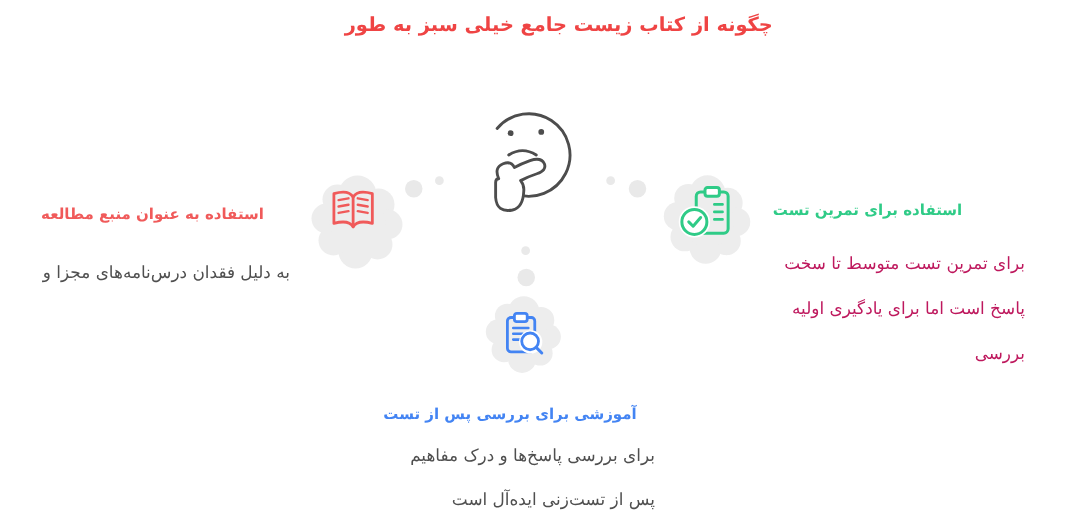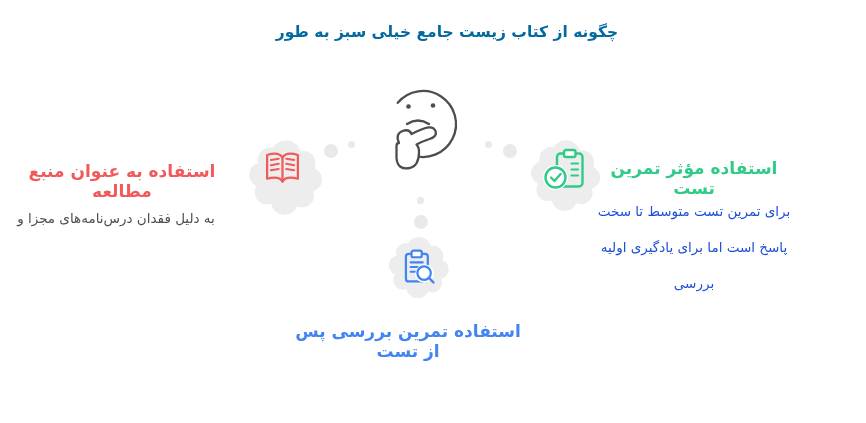--- a/index.html
+++ b/index.html
@@ -6,34 +6,34 @@
   .canvas{
     position:relative;width:866px;height:423px;background:#fff;overflow:hidden;
     direction:rtl;
     font-family:"DejaVu Sans","Liberation Sans",sans-serif;
   }
   .abs{position:absolute;}
   .title{
     text-align:center;font-size:15.5px;font-weight:700;line-height:33px;
   }
   .branch-title{
-    text-align:center;font-size:17px;font-weight:700;line-height:20px;
+    text-align:center;font-size:12px;font-weight:700;line-height:20px;
   }
   .branch-body{
-    text-align:center;font-size:13.5px;font-weight:400;
+    text-align:right;font-size:13.5px;font-weight:400;
   }
   .dot{border-radius:50%;}
   svg{display:block;}
 </style>
 </head>
 <body>
 
 <div class="canvas">
 
-  <div class="abs title" style="left: 197px; top: 4px; width: 500px; color: #0369a1; margin-top: 12px;">
+  <div class="abs title" style="left: 197px; top: 4px; width: 500px; color: #ef4444;">
     <div>چگونه از کتاب زیست جامع خیلی سبز به طور</div>
   </div>
 
   <svg class="abs" style="left: 384px; top: 87px; color: rgb(77, 77, 77);" width="80" height="88" viewBox="0 0 80 88">
     <path d="M 13.7 15.8 A 33 33 0 1 1 27.7 68" fill="none" stroke="currentColor" stroke-width="2.3" stroke-linecap="round"></path>
     <circle cx="24.5" cy="19.5" r="2.3" fill="currentColor"></circle>
     <circle cx="49" cy="18.5" r="2.3" fill="currentColor"></circle>
     <path d="M 23 37 Q 34 30 45 37" fill="none" stroke="currentColor" stroke-width="2.3" stroke-linecap="round"></path>
     <path d="M 15 56 Q 11 47 18.5 44 Q 25 41.5 27.5 47 Q 33 44 40 41.5 Q 49 38.5 51.5 44 Q 53.5 49.5 45.5 52 Q 38 54.5 32.5 57.5 Q 35.5 61 35 66 Q 34.5 79 26 81 Q 13.5 83.5 12.5 71 L 12.5 59 Q 12.5 56 15 56 Z" fill="#ffffff" stroke="currentColor" stroke-width="2.3" stroke-linejoin="round"></path>
   </svg>
@@ -87,22 +87,22 @@
   <svg class="abs" style="left: 542px; top: 146px; color: rgb(47, 203, 135);" width="48" height="47" viewBox="0 0 48 47">
     <g fill="none" stroke="currentColor" stroke-width="2.4" stroke-linecap="round" stroke-linejoin="round">
       <rect x="15" y="7.5" width="25.5" height="33" rx="3.5"></rect>
       <rect x="22" y="4" width="11.5" height="7" rx="2" fill="#ffffff"></rect>
       <path d="M 29.5 17.5 L 36 17.5 M 29.5 23.5 L 36 23.5 M 29.5 29.5 L 36 29.5" stroke-width="2.2"></path>
     </g>
     <circle cx="13.5" cy="31.5" r="12.5" fill="#ffffff"></circle>
     <circle cx="13.5" cy="31.5" r="10" fill="#ffffff" stroke="currentColor" stroke-width="2.4"></circle>
     <path d="M 9 31.5 L 12.5 35 L 18.5 28" fill="none" stroke="currentColor" stroke-width="2.4" stroke-linecap="round" stroke-linejoin="round"></path>
   </svg>
-  <div class="abs branch-title" style="left: 589px; top: 158px; width: 210px; color: rgb(47, 203, 135);">استفاده مؤثر تمرین تست</div>
-  <div class="abs branch-body" style="left: 580px; top: 193px; width: 228px; line-height: 36px; color: #1d4ed8;">
+  <div class="abs branch-title" style="left: 589px; top: 158px; width: 210px; color: rgb(47, 203, 135);">استفاده برای تمرین تست</div>
+  <div class="abs branch-body" style="left: 592px; top: 193px; width: 228px; line-height: 36px; color: #be185d;">
     <div>برای تمرین تست متوسط تا سخت</div>
     <div>پاسخ است اما برای یادگیری اولیه</div>
     <div>بررسی</div>
   </div>
 
   <svg class="abs" style="left: 386px; top: 236px; color: rgb(237, 237, 237);" width="66" height="64" viewBox="0 0 100 96">
     <g fill="currentColor">
       <circle cx="50" cy="20" r="19"></circle>
         <circle cx="71" cy="30" r="16"></circle>
         <circle cx="80" cy="50" r="15"></circle>
@@ -117,15 +117,19 @@
   <svg class="abs" style="left: 398px; top: 247px; color: rgb(67, 132, 243);" width="41" height="41" viewBox="0 0 44 44">
     <g fill="none" stroke="currentColor" stroke-width="2.4" stroke-linecap="round" stroke-linejoin="round">
       <rect x="8.5" y="7.5" width="23.5" height="29.5" rx="3"></rect>
       <rect x="14.5" y="4" width="11" height="7" rx="2" fill="#ffffff"></rect>
       <path d="M 13.5 16.5 L 26.5 16.5 M 13.5 21.5 L 21.5 21.5 M 13.5 26.5 L 19 26.5" stroke-width="2.2"></path>
     </g>
     <circle cx="28.5" cy="28.5" r="10" fill="#ffffff"></circle>
     <circle cx="28" cy="28" r="7.2" fill="#ffffff" stroke="currentColor" stroke-width="2.4"></circle>
     <path d="M 33.2 33.2 L 38 38" fill="none" stroke="currentColor" stroke-width="2.6" stroke-linecap="round"></path>
   </svg>
-  <div class="abs branch-title" style="left: 292px; top: 321px; width: 232px; color: rgb(67, 132, 243);">استفاده تمرین بررسی پس از تست</div>
+  <div class="abs branch-title" style="left: 292px; top: 321px; width: 232px; color: rgb(67, 132, 243);">آموزشی برای بررسی پس از تست</div>
+  <div class="abs branch-body" style="left: 276px; top: 348px; width: 248px; line-height: 35px; color: rgb(79, 79, 79);">
+    <div>برای بررسی پاسخ‌ها و درک مفاهیم</div>
+    <div>پس از تست‌زنی ایده‌آل است</div>
+  </div>
 
 </div>
 
 </body></html>

